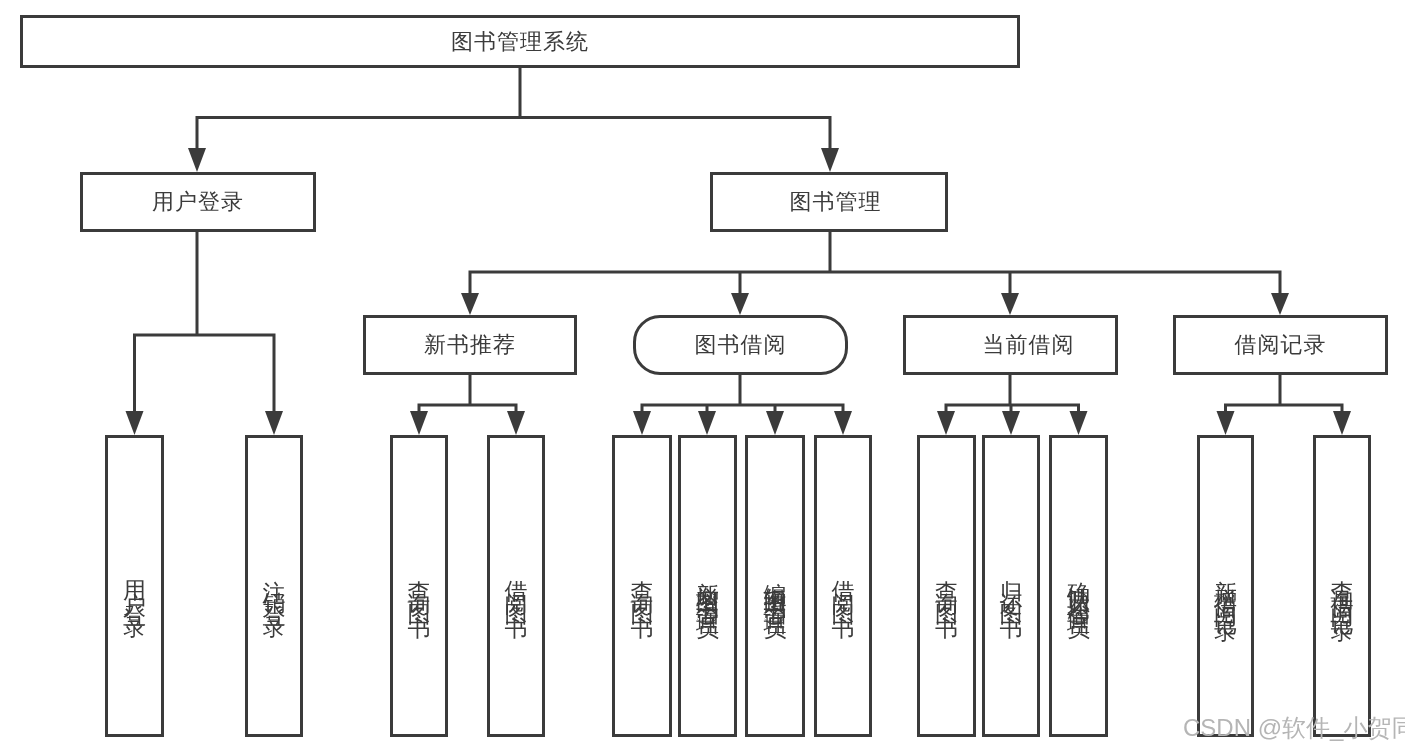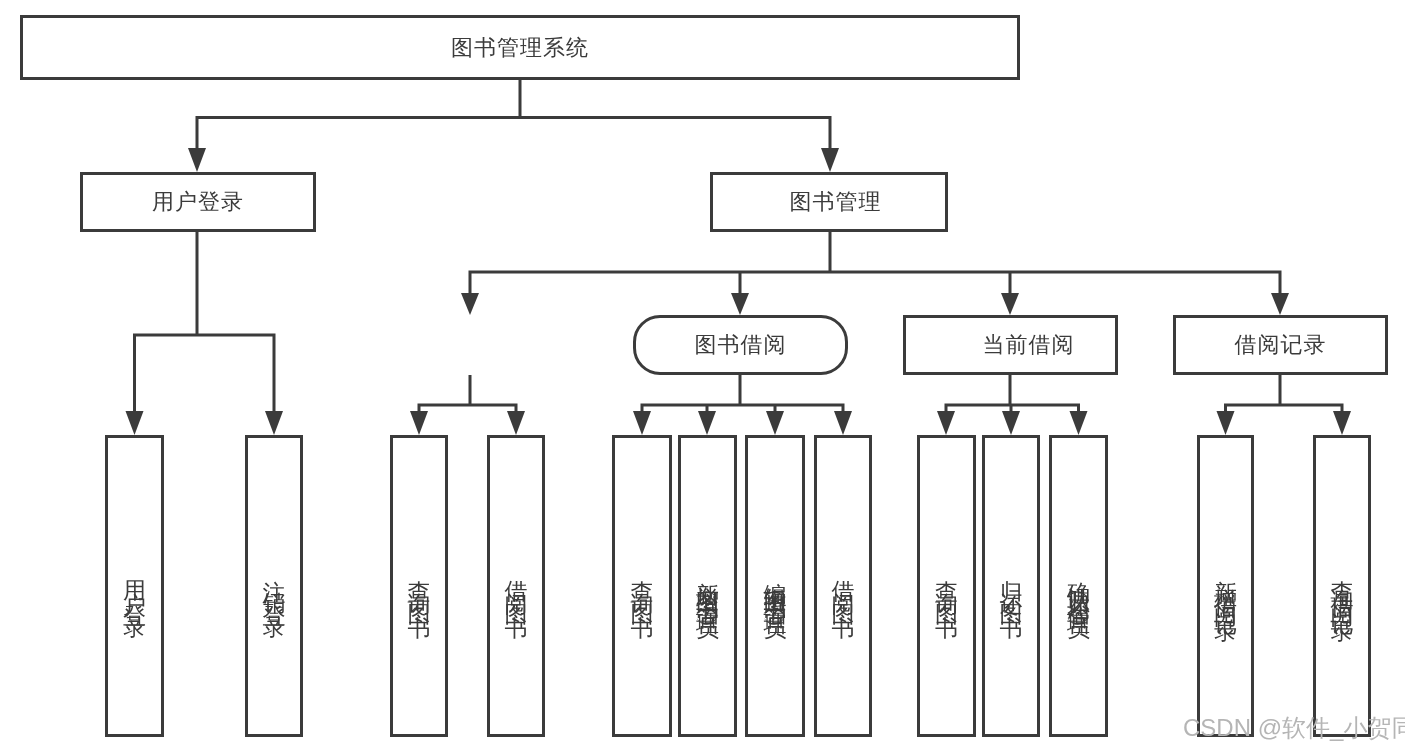--- a/index.html
+++ b/index.html
@@ -27,21 +27,21 @@
     justify-content: center;
     color: var(--text);
     z-index: 2;
   }
   .hlabel {
     font-size: 22px;
     letter-spacing: 1px;
     white-space: nowrap;
     color: var(--text);
   }
-  .root-box   { left: 20px;  top: 15px;  width: 1000px; height: 65px; }
+  .root-box   { left: 20px;  top: 15px;  width: 1000px; height: 53px; }
   .lvl2       { top: 172px; height: 60px; }
   .lvl3       { top: 315px; height: 60px; }
   .leaf       { top: 435px; height: 302px; width: 59px; }
   .vtext {
     writing-mode: vertical-rl;
     text-orientation: mixed;
     font-size: 23px;
     line-height: 1;
     color: var(--text);
     white-space: nowrap;
@@ -113,20 +113,23 @@
     <span class="hlabel">图书管理系统</span>
   </div>
 
   <div class="node lvl2" style="left:80px;width:236px;">
     <span class="hlabel">用户登录</span>
   </div>
   <div class="node lvl2" style="left:710px;width:238px;padding-left:13px;">
     <span class="hlabel">图书管理</span>
   </div>
 
+  <div class="node lvl3" style="left:363px;width:214px;">
+    <span class="hlabel">新书推荐</span>
+  </div>
   <div class="node lvl3" style="left:633px;width:215px;border-radius:27px;">
     <span class="hlabel">图书借阅</span>
   </div>
   <div class="node lvl3" style="left:903px;width:215px;padding-left:36px;">
     <span class="hlabel">当前借阅</span>
   </div>
   <div class="node lvl3" style="left:1173px;width:215px;">
     <span class="hlabel">借阅记录</span>
   </div>
 

